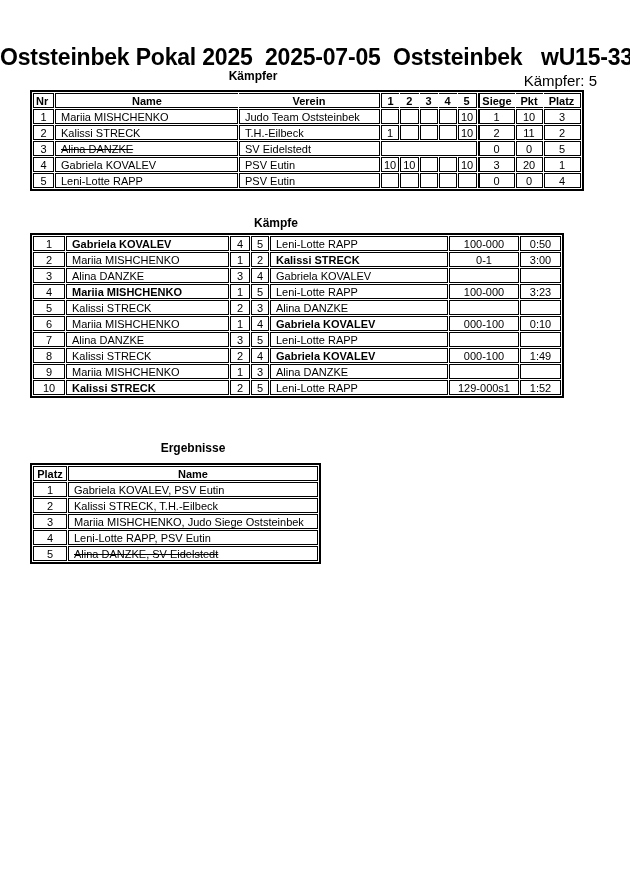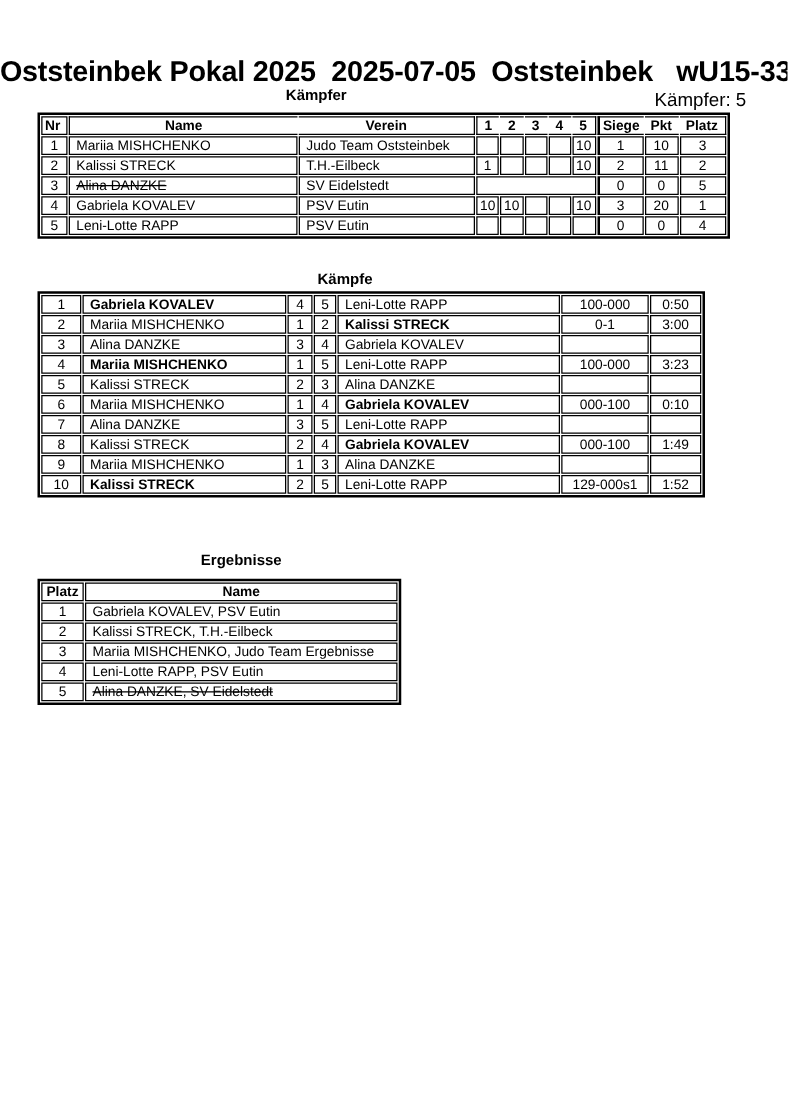--- a/index.html
+++ b/index.html
@@ -282,21 +282,21 @@
   <tr>
     <td>1</td>
     <td class="left"><span>Gabriela KOVALEV, PSV Eutin</span></td>
   </tr>
   <tr>
     <td>2</td>
     <td class="left"><span>Kalissi STRECK, T.H.-Eilbeck</span></td>
   </tr>
   <tr>
     <td>3</td>
-    <td class="left"><span>Mariia MISHCHENKO, Judo Team Ergebnisse</span></td>
+    <td class="left"><span>Mariia MISHCHENKO, Judo Siege Oststeinbek</span></td>
   </tr>
   <tr>
     <td>4</td>
     <td class="left"><span>Leni-Lotte RAPP, PSV Eutin</span></td>
   </tr>
   <tr>
     <td>5</td>
     <td class="left"><span class="struck">Alina DANZKE, SV Eidelstedt</span></td>
   </tr>
 </tbody>

